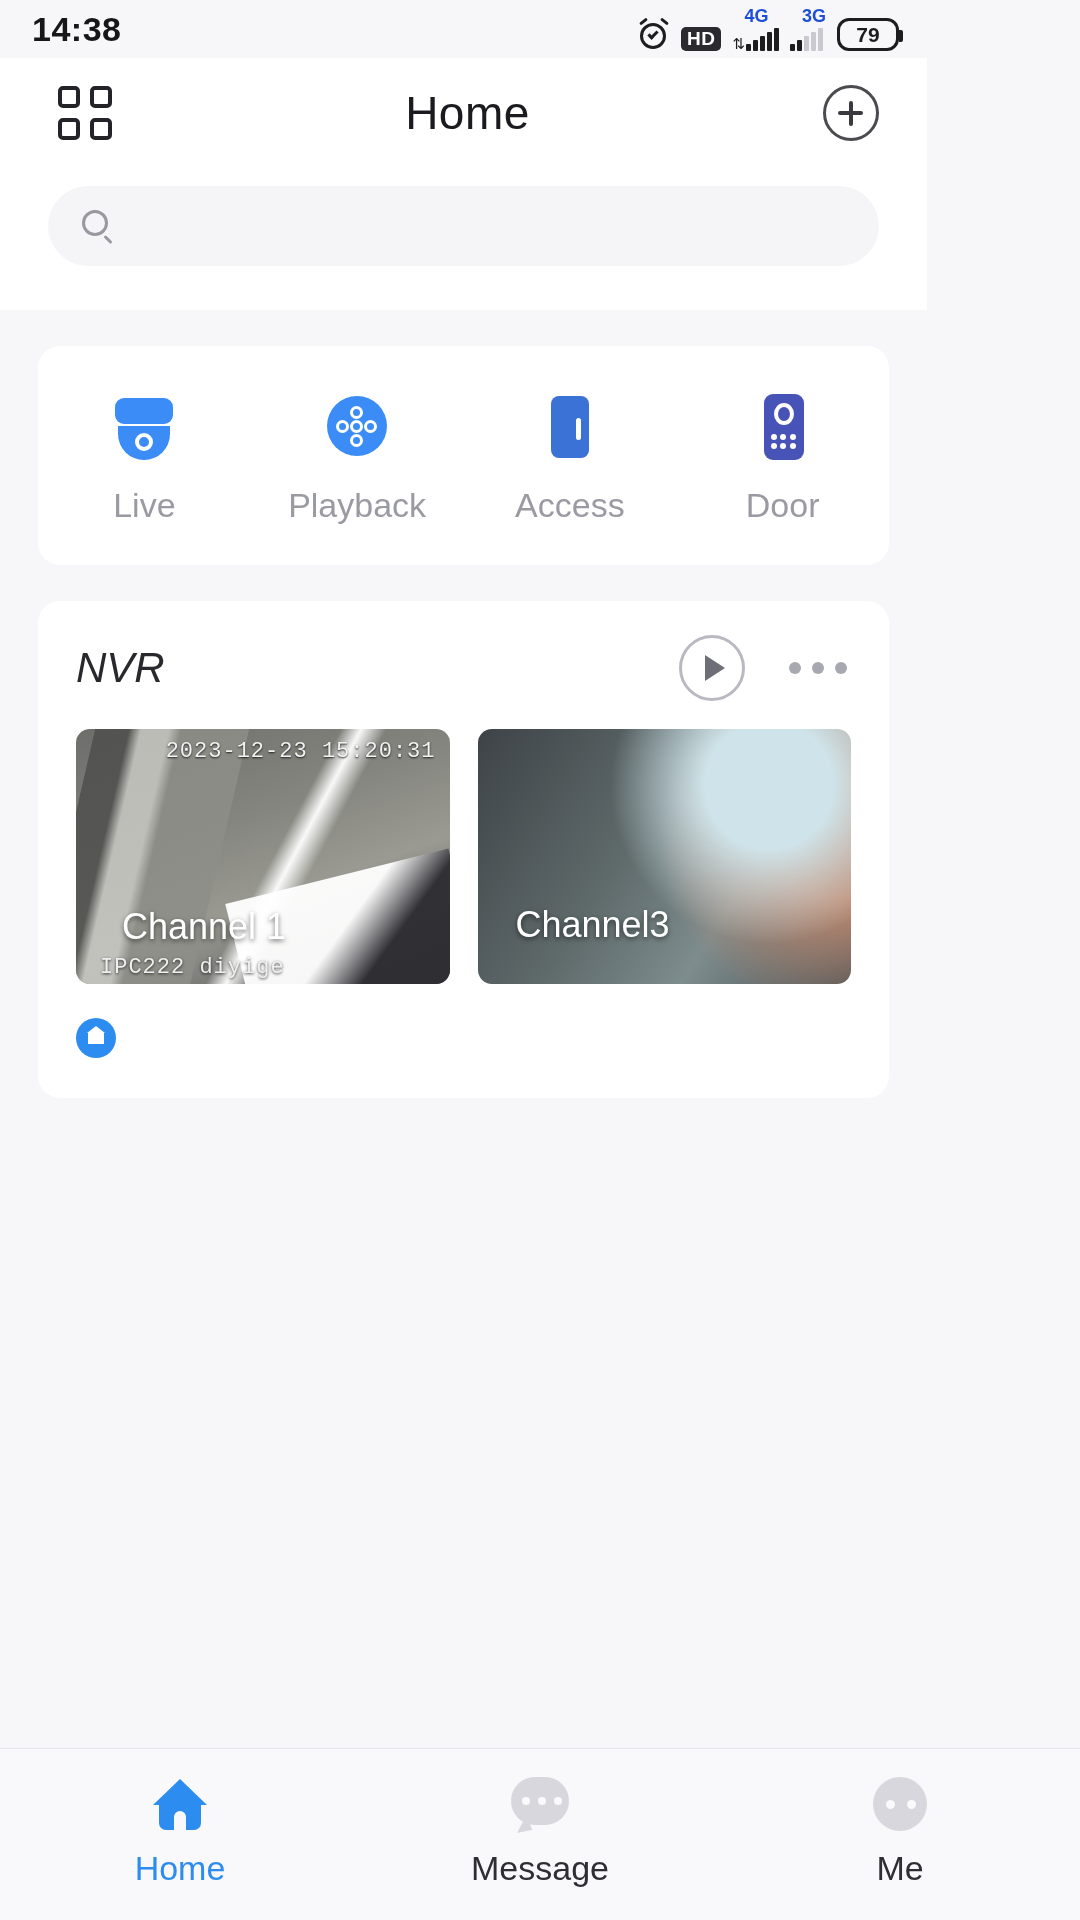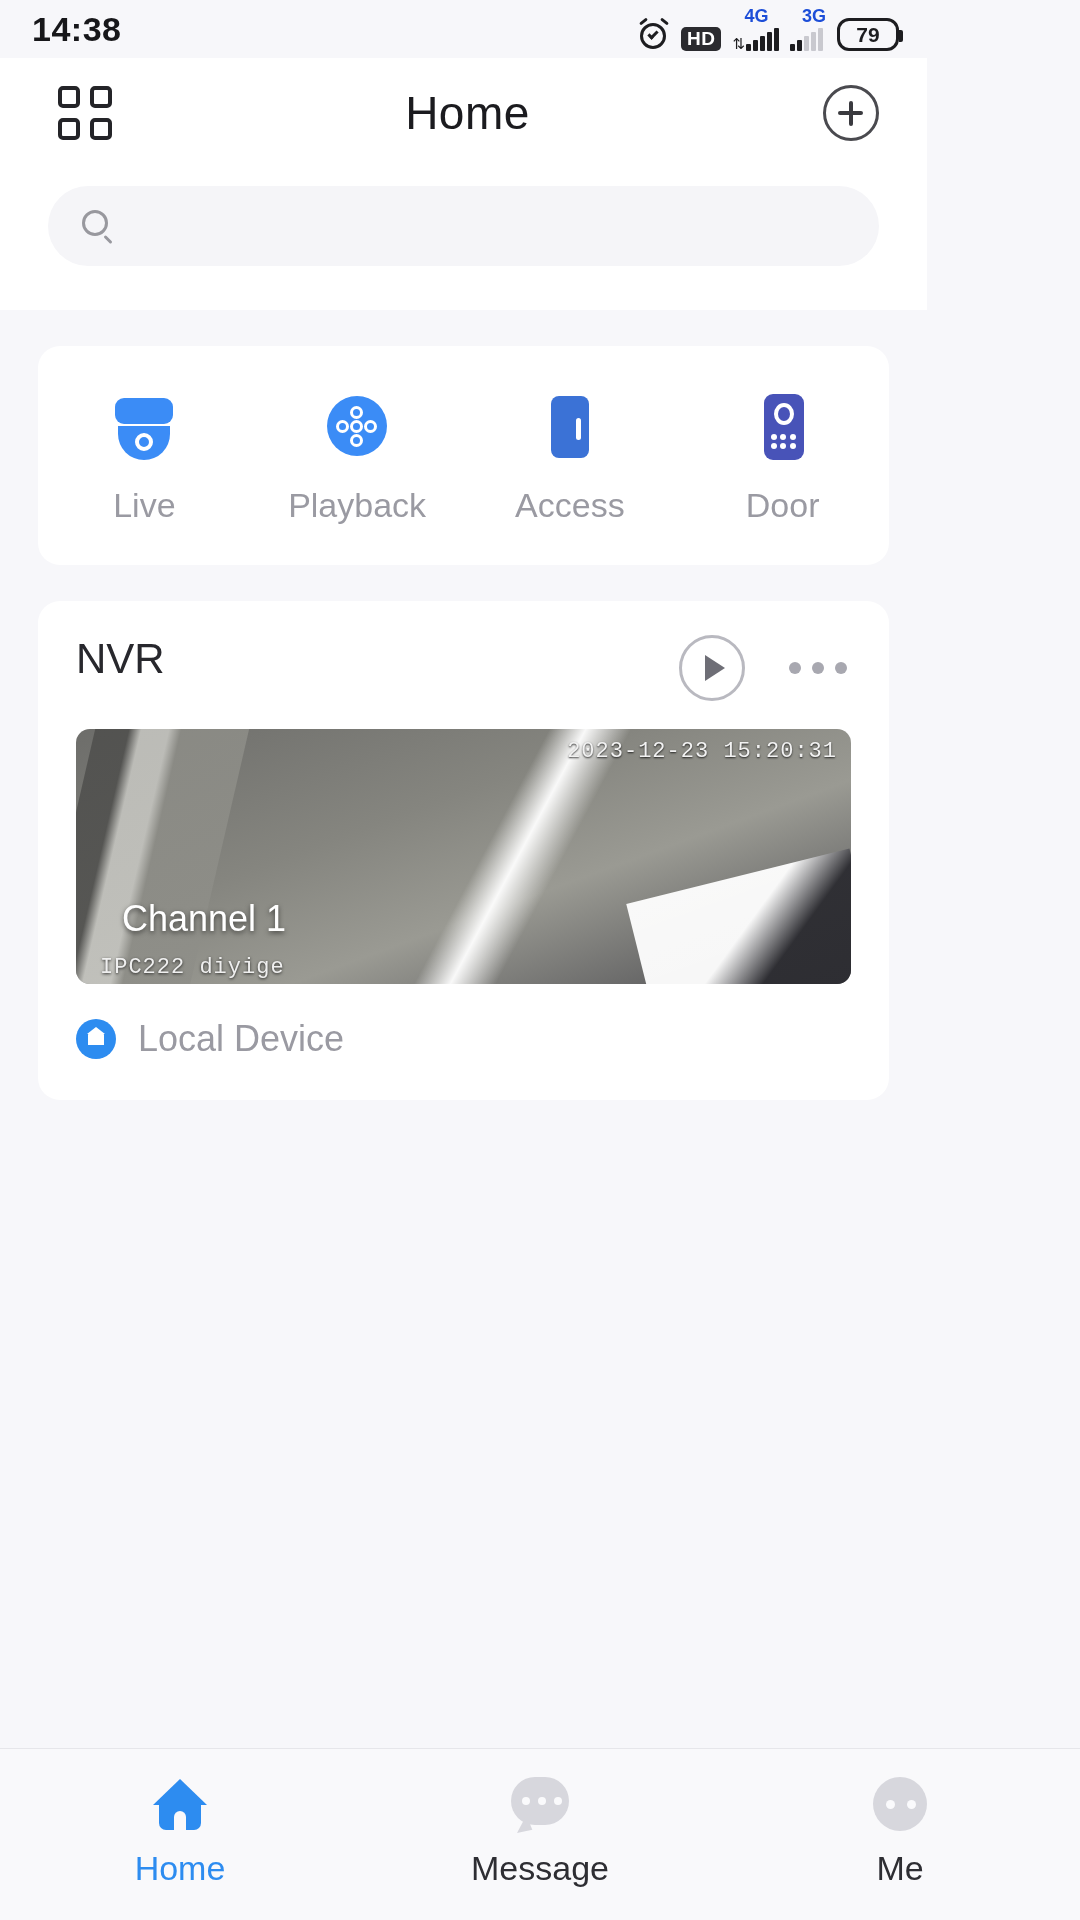--- a/index.html
+++ b/index.html
@@ -150,21 +150,21 @@
     border:4px solid #fff; border-radius:50%;
   }
   .ic-intercom .keys {
     position:absolute; left:24px; top:44px; width:26px;
     display:grid; grid-template-columns:repeat(3,1fr); grid-gap:3px;
   }
   .ic-intercom .keys i { width:6px; height:6px; background:#fff; border-radius:50%; }
 
   
   .nvrcard { margin-top:36px; padding:34px 38px 40px; }
-  .nvr-head { display:flex; justify-content:space-between; }
+  .nvr-head { display:flex; align-items:center; justify-content:space-between;font-style:italic; }
   .nvr-title { font-size:42px; color:#28282d; }
   .nvr-actions { display:flex; align-items:center; gap:40px; }
   .play-btn {
     width:66px; height:66px; border:3px solid #b9b9c0; border-radius:50%;
     display:flex; align-items:center; justify-content:center; cursor:pointer;
   }
   .play-btn i {
     display:block; width:0; height:0; margin-left:5px;
     border-left:20px solid #6e6e76;
     border-top:13px solid transparent; border-bottom:13px solid transparent;
@@ -199,21 +199,21 @@
       linear-gradient(122deg, #3e4347 0%, #5f6a6b 42%, #7d8c8d 68%, #4b5154 100%);
     filter:blur(0.3px);
   }
   .tile-ts {
     position:absolute; right:14px; top:10px; z-index:3;
     font-family:"Liberation Mono", monospace;
     font-size:22px; color:#f2f2f2; letter-spacing:1px;
     text-shadow:0 1px 2px rgba(0,0,0,0.8);
   }
   .tile-name {
-    position:absolute; left:46px; bottom:44px; z-index:3;
+    position:absolute; left:46px; bottom:36px; z-index:3;
     font-size:36px; color:#fff; text-shadow:0 2px 5px rgba(0,0,0,0.55);
   }
   .tile.two .tile-name { left:38px; bottom:38px; }
   .tile-osd {
     position:absolute; left:24px; bottom:4px; z-index:3;
     font-family:"Liberation Mono", monospace;
     font-size:22px; color:#efefef; letter-spacing:1px;
     text-shadow:0 1px 3px rgba(0,0,0,0.75);
   }
 
@@ -400,27 +400,29 @@
             </div>
         </div>
       </div>
 
       <div class="tiles">
         <div class="tile one">
           <div class="tile-ts">2023-12-23 15:20:31</div>
           <div class="tile-name">Channel 1</div>
           <div class="tile-osd">IPC222 diyige</div>
         </div>
+        <div class="tile two">
+          <div class="tile-name">Channel3</div>
+        </div>
       </div>
 
       <div class="device-row">
         <span class="device-badge">
             <i></i>
           </span>
-        <span class="device-name">Local Device</span>
       </div>
     </div>
   </div>
 
   <div class="tabbar">
     <div class="tab active">
       <div class="tab-ic ic-home">
         <span class="roof"></span>
           <span class="base"></span>
           <span class="door"></span>

